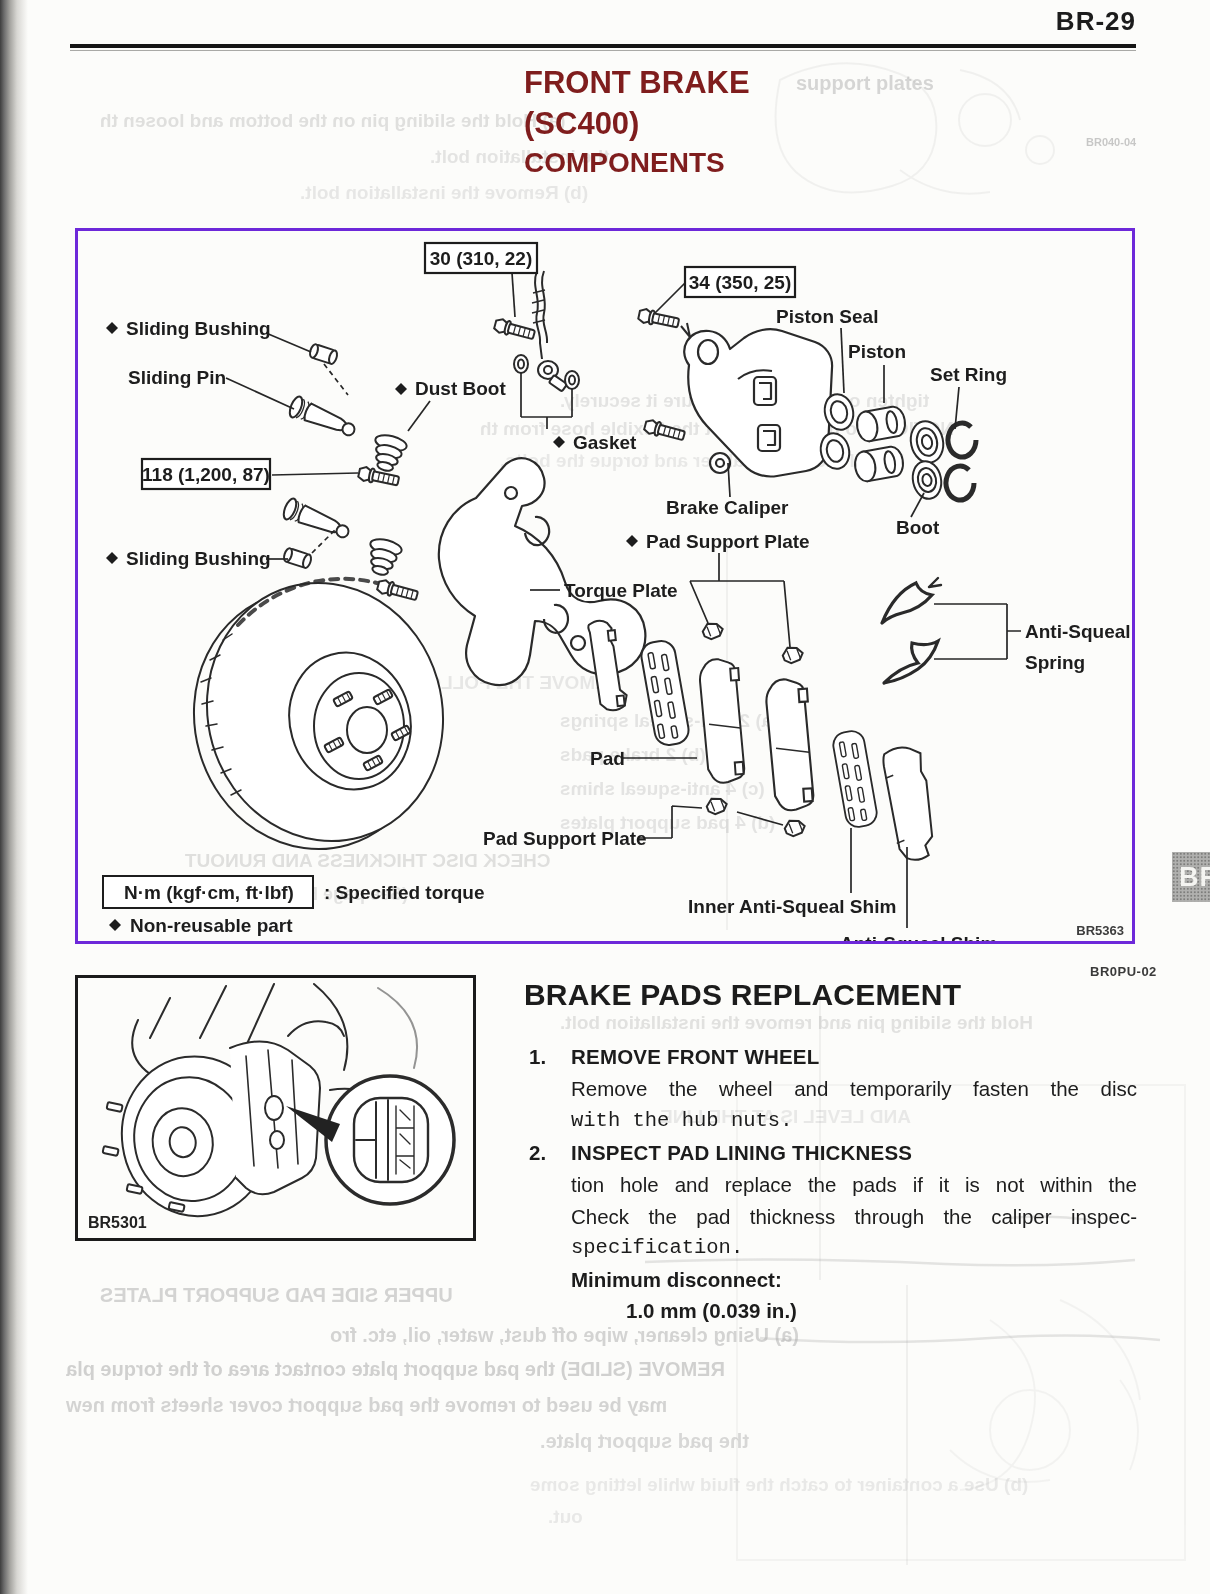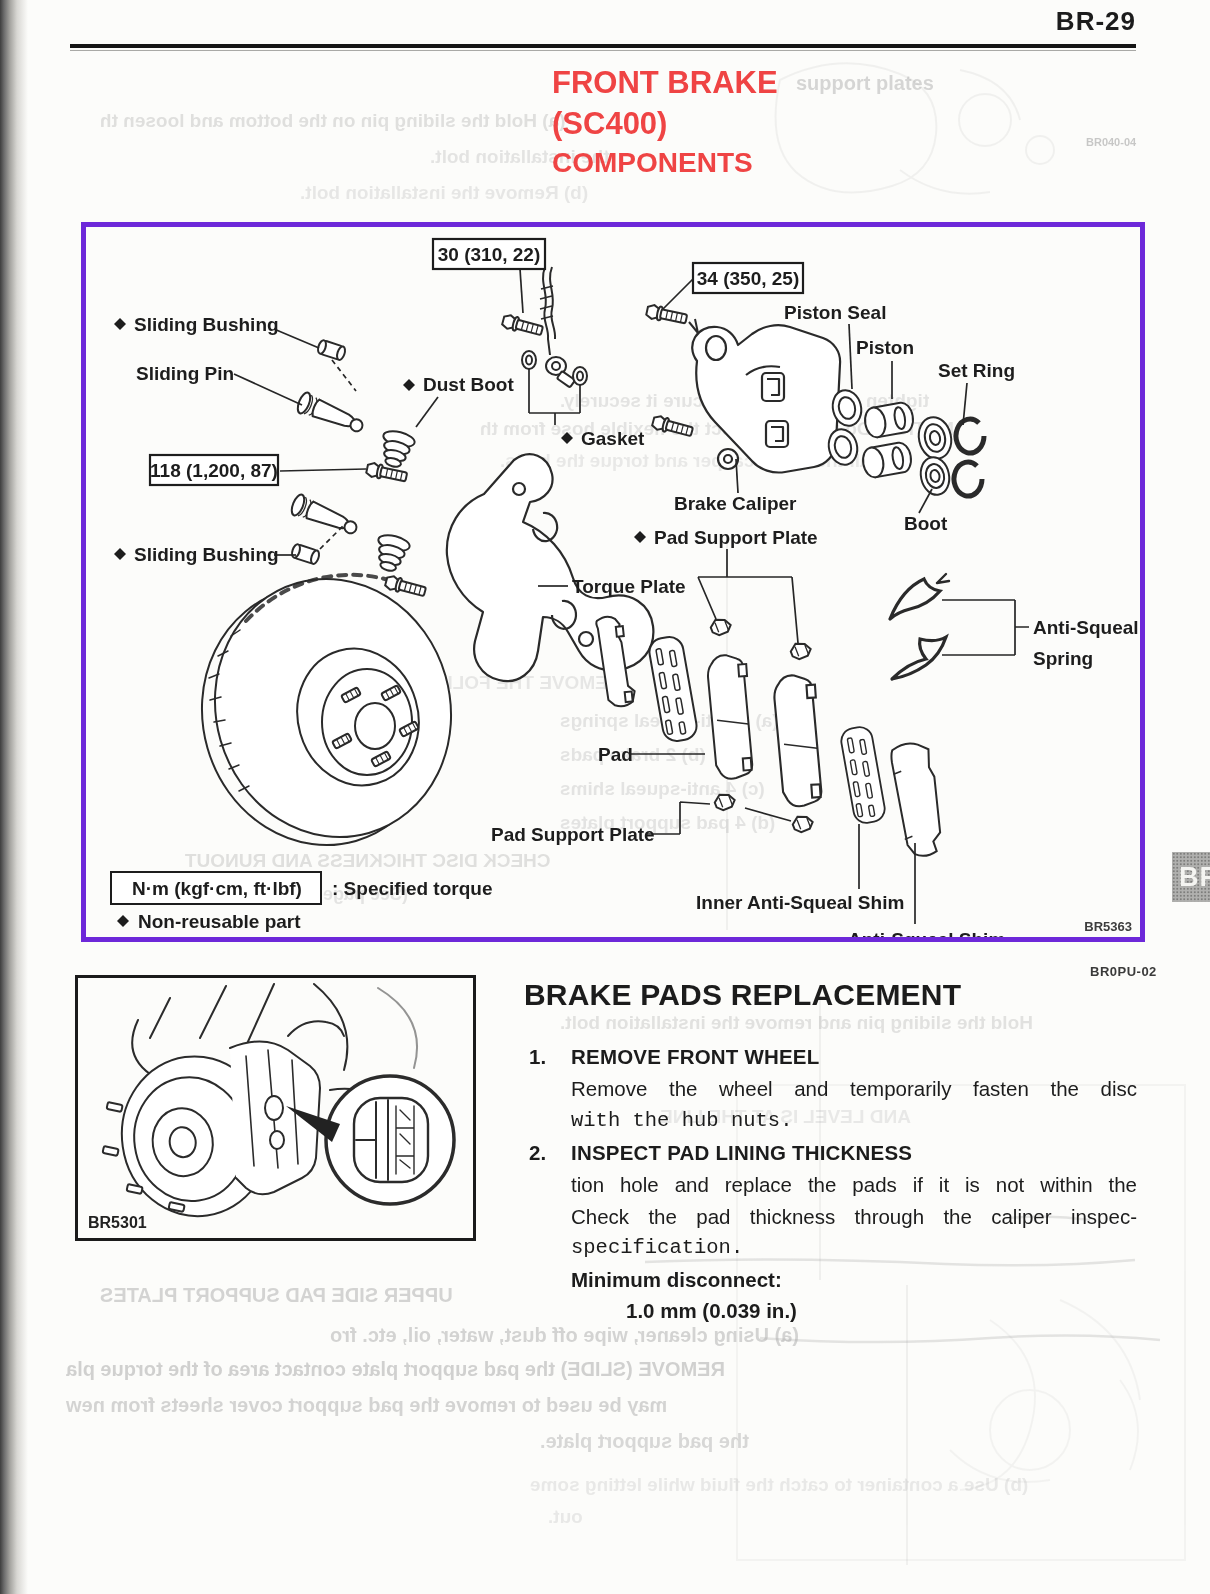--- a/index.html
+++ b/index.html
@@ -8,26 +8,26 @@
   
   .binding{position:absolute;left:0;top:0;width:28px;height:100%;z-index:4;
      background:linear-gradient(to right,#3e3e3e 0px,#6b6b6b 4px,#a5a4a0 10px,#d8d7d3 17px,rgba(216,215,211,0) 28px);}
   
   .running-header{position:absolute;left:145px;top:14px;width:920px;text-align:center;
      font-size:23px;font-weight:bold;letter-spacing:.5px;color:#1a1a1a;z-index:2;}
   .page-number{position:absolute;right:74px;top:6px;font-size:26px;font-weight:bold;letter-spacing:1px;z-index:2;}
   .rule{position:absolute;left:70px;top:44px;width:1066px;height:4px;background:#151515;z-index:2;}
   .rule2{position:absolute;left:70px;top:50px;width:1066px;height:1px;background:#a9a9a6;z-index:2;}
   
-  .doc-title{position:absolute;left:524px;top:62px;z-index:2;font-weight:bold;color:#ef4444;margin-left:28px;}
+  .doc-title{position:absolute;left:524px;top:62px;z-index:2;font-weight:bold;color:#7f1d1d;}
   .doc-title .t1{font-size:31px;line-height:41px;}
   .doc-title .t2{font-size:31px;line-height:41px;}
   .doc-title .t3{font-size:28px;line-height:38px;}
   
-  .diagram-box{position:absolute;left:75px;top:222px;width:1054px;height:710px;border:5px solid #6d28d9;z-index:2;margin-left:6px;}
+  .diagram-box{position:absolute;left:75px;top:228px;width:1054px;height:710px;border:3px solid #6d28d9;z-index:2;}
   .photo-box{position:absolute;left:75px;top:975px;width:395px;height:260px;border:3px solid #1b1b1b;z-index:2;}
   
   .section-code{position:absolute;left:1090px;top:964px;font-size:13px;font-weight:bold;color:#3a3a3a;letter-spacing:.5px;z-index:2;}
   .proc-heading{position:absolute;left:524px;top:978px;font-size:30px;font-weight:bold;letter-spacing:.2px;z-index:2;}
   .steps{position:absolute;left:529px;top:1040px;width:608px;font-size:20.5px;z-index:2;}
   .step{position:relative;padding-left:42px;}
   .step-num{position:absolute;left:0;top:0;font-weight:bold;line-height:33px;}
   .step-title{font-weight:bold;line-height:33px;letter-spacing:.2px;}
   .pline{line-height:31.5px;text-align:justify;text-align-last:justify;}
   .pline.end{text-align-last:auto;font-family:Liberation Mono, monospace;}

